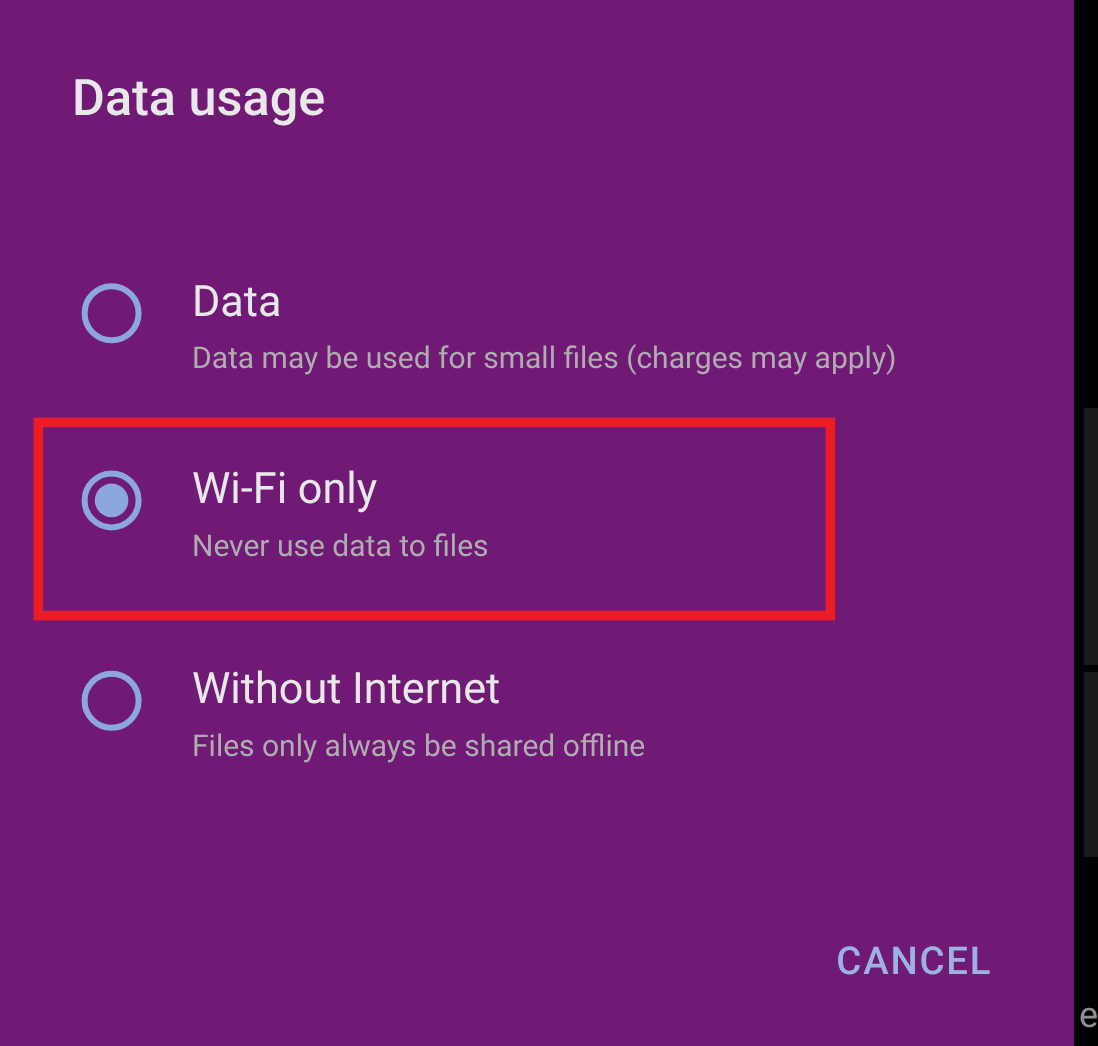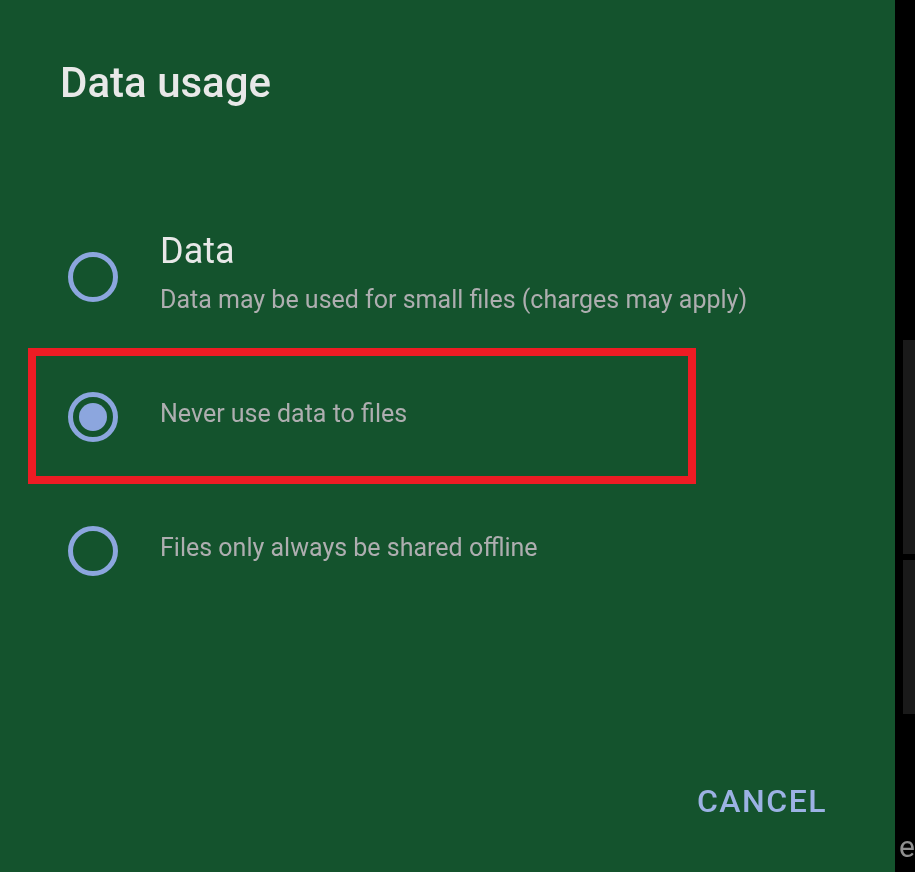--- a/index.html
+++ b/index.html
@@ -13,36 +13,36 @@
       background: #000;
       font-family: Roboto, 'Segoe UI', Arial, sans-serif;
       position: relative;
     }
     .dialog {
       position: absolute;
       left: 0;
       top: 0;
       width: 895px;
       height: 872px;
-      background: #14532d;
+      background: #701a75;
       padding: 58px 60px 50px 60px;
     }
     .dialog-title {
       color: #e8e8e8;
       font-size: 42px;
       font-weight: 500;
       margin-bottom: 105px;
     }
     .options {
       display: flex;
       flex-direction: column;
     }
     .option {
       display: flex;
-      align-items: center;
+      align-items: flex-start;
       padding: 18px 0 28px 8px;
       cursor: pointer;
       position: relative;
     }
     .option.highlighted {
       outline: 8px solid #ed1c24;
       outline-offset: -4px;
       padding-top: 34px;
       padding-bottom: 38px;
       margin-top: 6px;
@@ -149,27 +149,29 @@
       <div class="radio"></div>
       <div class="option-text">
         <div class="option-title">Data</div>
         <div class="option-subtitle">Data may be used for small files (charges may apply)</div>
       </div>
     </div>
 
     <div class="option highlighted">
       <div class="radio selected"></div>
       <div class="option-text">
+        <div class="option-title">Wi-Fi only</div>
         <div class="option-subtitle">Never use data to files</div>
       </div>
     </div>
 
     <div class="option">
       <div class="radio"></div>
       <div class="option-text">
+        <div class="option-title">Without Internet</div>
         <div class="option-subtitle">Files only always be shared offline</div>
       </div>
     </div>
 
   </div>
 
   <div class="dialog-actions">
     <button class="action-button">CANCEL</button>
   </div>
 </div>

